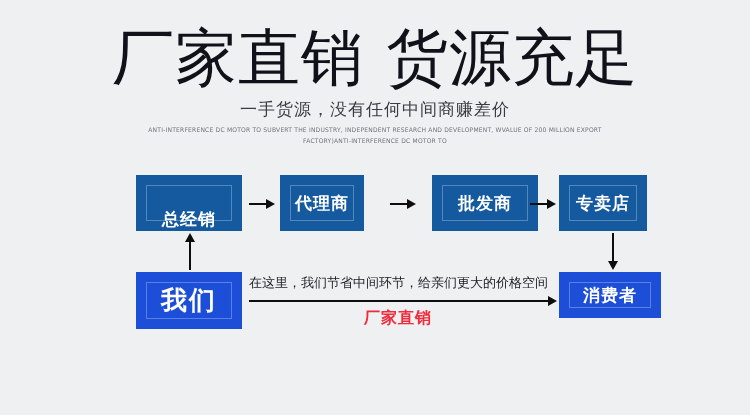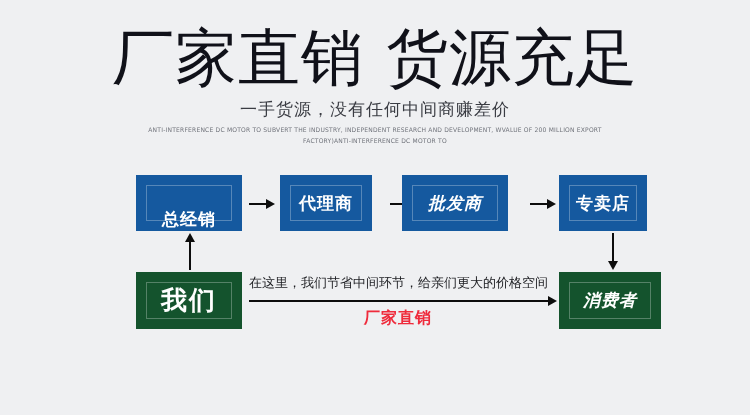--- a/index.html
+++ b/index.html
@@ -91,33 +91,33 @@
     position: relative;
     z-index: 2;
     color: #ffffff;
     font-weight: 700;
     white-space: nowrap;
   }
   .node.blue {
     background: #15599f;
   }
   .node.red {
-    background: #14532d;
+    background: #1d4ed8;
   }
   .node .label.sz17 { font-size: 17px; letter-spacing: 1px; }
   .node .label.sz26 { font-size: 26px; letter-spacing: 2px; }
 
   
   #node-zongjingxiao { left: 136px; top: 175px; width: 106px; height: 56px; align-items: flex-end; }
-  #node-dailishang   { left: 280px; top: 175px; width: 92px; height: 56px; }
-  #node-pifashang    { left: 402px; top: 175px; width: 106px; height: 56px; font-style: italic; }
+  #node-dailishang   { left: 280px; top: 175px; width: 84px; height: 56px; }
+  #node-pifashang    { left: 432px; top: 175px; width: 106px; height: 56px; }
   #node-zhuanmaidian { left: 559px; top: 175px; width: 88px; height: 56px; }
   
   #node-women        { left: 136px; top: 272px; width: 106px; height: 57px; }
-  #node-xiaofeizhe   { left: 559px; top: 272px; width: 102px; height: 57px; font-style: italic; }
+  #node-xiaofeizhe   { left: 559px; top: 272px; width: 102px; height: 46px; }
 
   
   .arrow-h {
     position: absolute;
     height: 11px;
     display: flex;
     align-items: center;
   }
   .arrow-h .shaft {
     height: 2px;

